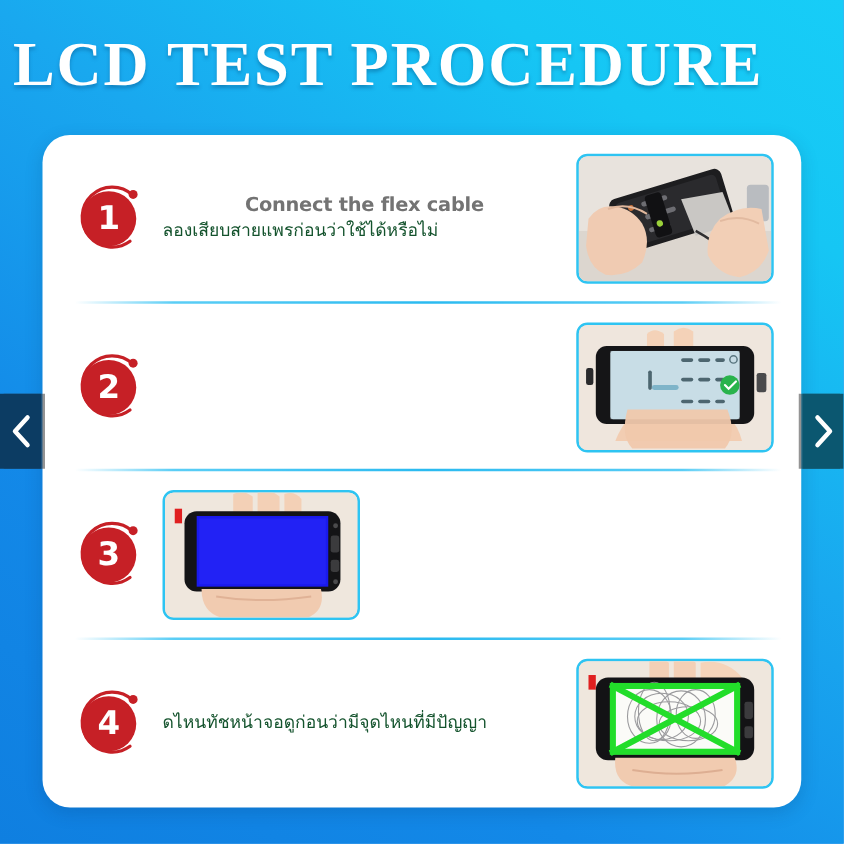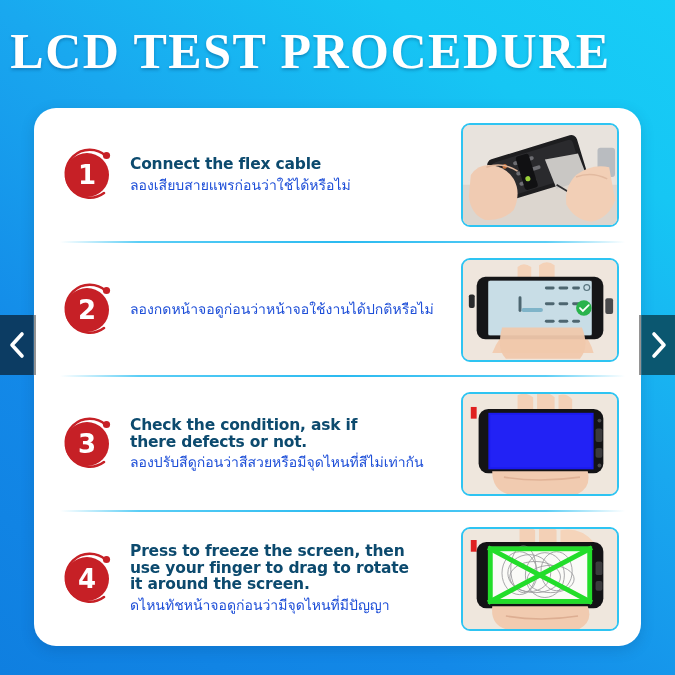--- a/index.html
+++ b/index.html
@@ -103,30 +103,31 @@
   .step-text {
     flex: 1 1 auto;
     padding-right: 8px;
     min-width: 0;
   }
   .step-en {
     font-family: "DejaVu Sans", "Liberation Sans", sans-serif;
     font-weight: bold;
     font-size: 15.5px;
     line-height: 1.08;
-    color: #0c4a6e;
+    color: #737373;
     letter-spacing: -0.2px;
     margin: 0 0 4px 0;
     white-space: pre-line;
+    text-align: center;
   }
   .step-th {
     font-family: "DejaVu Sans", "Liberation Sans", sans-serif;
     font-size: 14px;
     line-height: 1.25;
-    color: #1d4ed8;
+    color: #14532d;
     margin: 0;
   }
 
   
   .thumb {
     position: relative;
     flex: 0 0 158px;
     width: 158px;
     height: 104px;
     margin-right: 22px;
@@ -227,21 +228,20 @@
 
       <div class="step">
         <div class="badge-wrap">
           <svg class="badge-arc" viewBox="0 0 60 60">
             <path d="M48 11 A 24 24 0 1 0 46 48" fill="none" stroke="#c62026" stroke-width="2.6" stroke-linecap="round"></path>
             <circle cx="48.5" cy="10.5" r="3.6" fill="#c62026"></circle>
           </svg>
           <div class="badge-circle">2</div>
         </div>
         <div class="step-text">
-          <p class="step-th">ลองกดหน้าจอดูก่อนว่าหน้าจอใช้งานได้ปกติหรือไม่</p>
         </div>
         <div class="thumb">
           <svg viewBox="0 0 158 104" preserveAspectRatio="xMidYMid slice">
             <rect x="0" y="0" width="158" height="104" fill="#efe6dd"></rect>
             <path d="M30 96 Q40 70 62 66 L104 66 Q128 72 134 96 Z" fill="#f2cdb2"></path>
             <path d="M56 8 Q62 2 70 8 L70 26 Q62 30 56 24 Z" fill="#f4d2b8"></path>
             <path d="M78 6 Q86 0 94 6 L94 26 Q86 30 78 24 Z" fill="#f4d2b8"></path>
             <rect x="14" y="18" width="130" height="64" rx="9" fill="#151517"></rect>
             <rect x="26" y="22" width="106" height="56" rx="2" fill="#bfd8e2"></rect>
             <rect x="26" y="22" width="106" height="56" fill="#cfe2ea" opacity="0.55"></rect>
@@ -270,25 +270,20 @@
       </div>
 
       <div class="step">
         <div class="badge-wrap">
           <svg class="badge-arc" viewBox="0 0 60 60">
             <path d="M48 11 A 24 24 0 1 0 46 48" fill="none" stroke="#c62026" stroke-width="2.6" stroke-linecap="round"></path>
             <circle cx="48.5" cy="10.5" r="3.6" fill="#c62026"></circle>
           </svg>
           <div class="badge-circle">3</div>
         </div>
-        <div class="step-text">
-          <p class="step-en">Check the condition, ask if
-there defects or not.</p>
-          <p class="step-th">ลองปรับสีดูก่อนว่าสีสวยหรือมีจุดไหนที่สีไม่เท่ากัน</p>
-        </div>
         <div class="thumb">
           <svg viewBox="0 0 158 104" preserveAspectRatio="xMidYMid slice">
             <rect x="0" y="0" width="158" height="104" fill="#efe7dd"></rect>
             <rect x="8" y="14" width="6" height="12" fill="#e02020"></rect>
             <path d="M56 2 Q64 -2 72 4 L72 20 Q64 24 56 18 Z" fill="#f3d0b6"></path>
             <path d="M76 0 Q86 -3 94 4 L94 20 Q86 24 76 18 Z" fill="#f3d0b6"></path>
             <path d="M98 2 Q106 -1 112 6 L112 20 Q104 24 98 18 Z" fill="#f3d0b6"></path>
             <rect x="16" y="16" width="128" height="66" rx="10" fill="#141416"></rect>
             <rect x="26" y="20" width="108" height="58" fill="#1a1aee"></rect>
             <rect x="28" y="22" width="104" height="54" fill="#2222f5"></rect>
@@ -305,23 +300,20 @@
 
       <div class="step">
         <div class="badge-wrap">
           <svg class="badge-arc" viewBox="0 0 60 60">
             <path d="M48 11 A 24 24 0 1 0 46 48" fill="none" stroke="#c62026" stroke-width="2.6" stroke-linecap="round"></path>
             <circle cx="48.5" cy="10.5" r="3.6" fill="#c62026"></circle>
           </svg>
           <div class="badge-circle">4</div>
         </div>
         <div class="step-text">
-          <p class="step-en">Press to freeze the screen, then
-use your finger to drag to rotate
-it around the screen.</p>
           <p class="step-th">ดไหนทัชหน้าจอดูก่อนว่ามีจุดไหนที่มีปัญญา</p>
         </div>
         <div class="thumb">
           <svg viewBox="0 0 158 104" preserveAspectRatio="xMidYMid slice">
             <rect x="0" y="0" width="158" height="104" fill="#efe7dd"></rect>
             <rect x="8" y="12" width="6" height="12" fill="#e02020"></rect>
             <path d="M58 0 Q66 -4 74 2 L74 16 Q66 20 58 14 Z" fill="#f3d0b6"></path>
             <path d="M78 -2 Q88 -5 96 2 L96 16 Q88 20 78 14 Z" fill="#f3d0b6"></path>
             <path d="M100 2 Q120 -2 134 14 L128 34 Q112 22 100 18 Z" fill="#f5d4ba"></path>
             <rect x="14" y="14" width="130" height="68" rx="10" fill="#131315"></rect>

